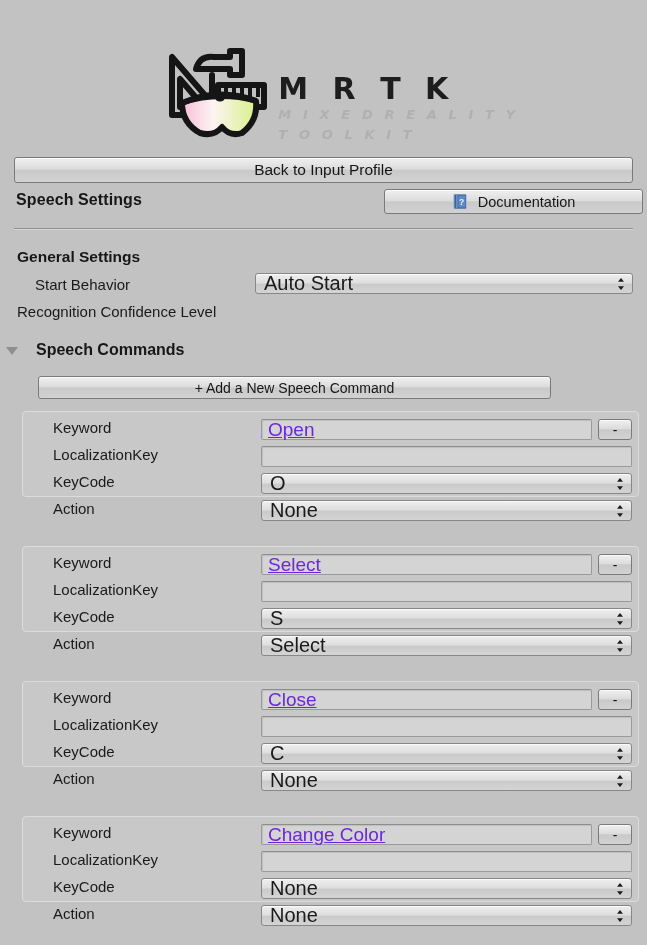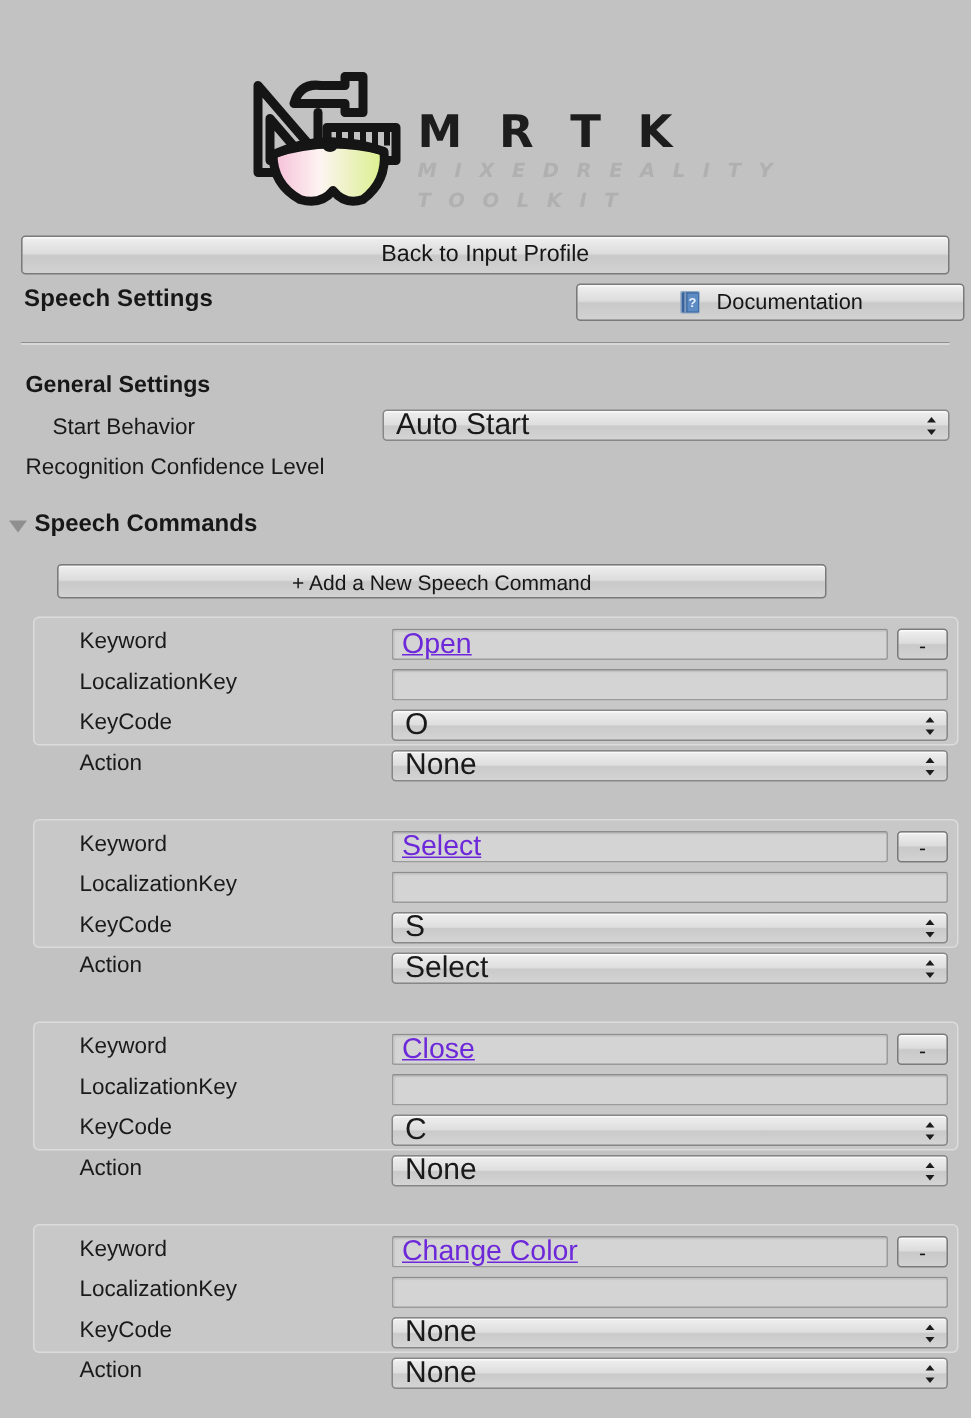--- a/index.html
+++ b/index.html
@@ -136,21 +136,21 @@
   }
   #startBehaviorPopup { left: 255px; top: 273px; width: 378px; height: 21px; }
   #confidencePopup    { left: 255px; top: 300px; width: 378px; height: 21px; }
 
   
   .foldout {
     position: absolute;
     left: 6px; top: 341px;
     display: flex;
     align-items: center;
-    gap: 5px;
+    gap: 18px;
     cursor: default;
   }
   .foldout .tri {
     width: 0; height: 0;
     border-left: 6px solid transparent;
     border-right: 6px solid transparent;
     border-top: 8px solid #8f8f8f;
     flex: none;
     margin-top: 1px;
   }

